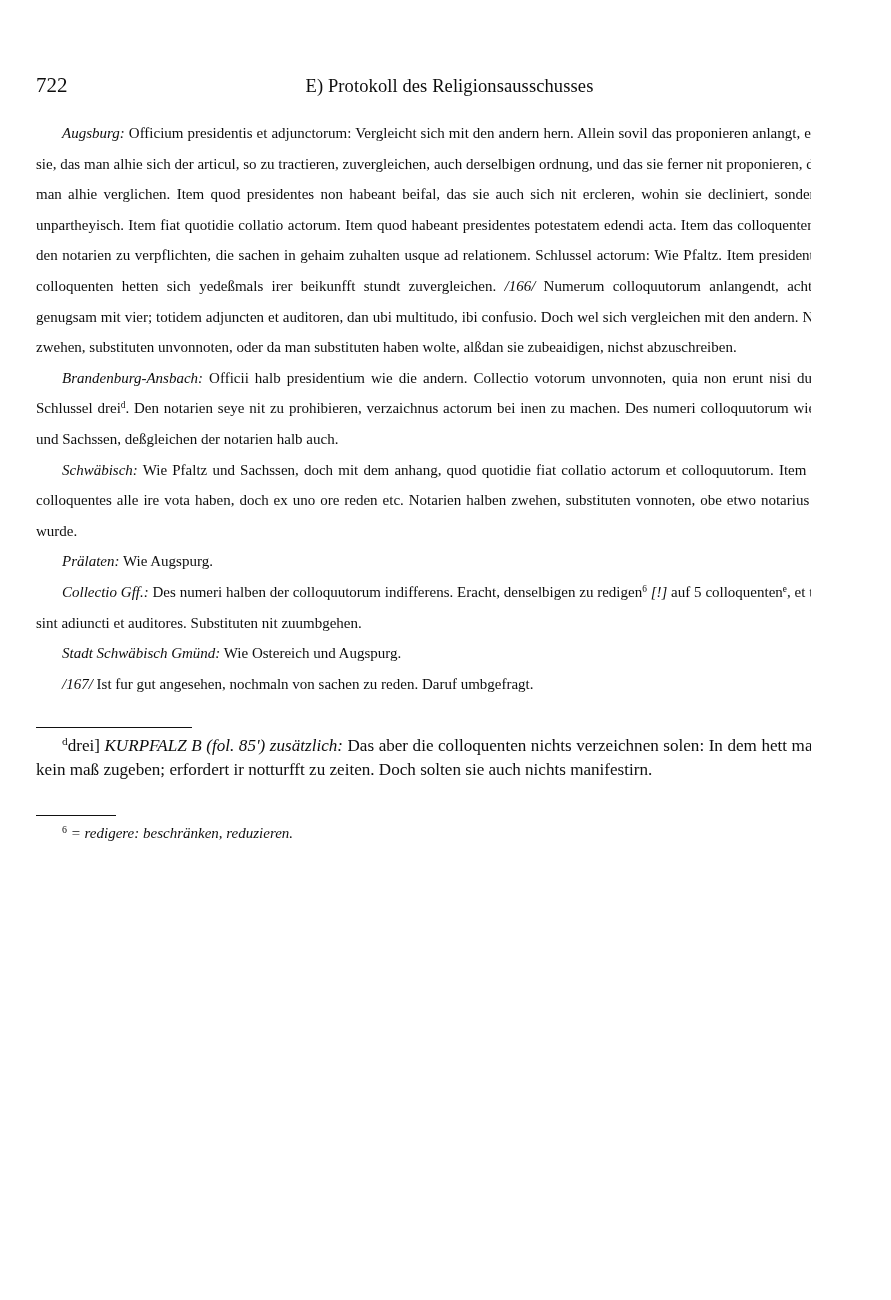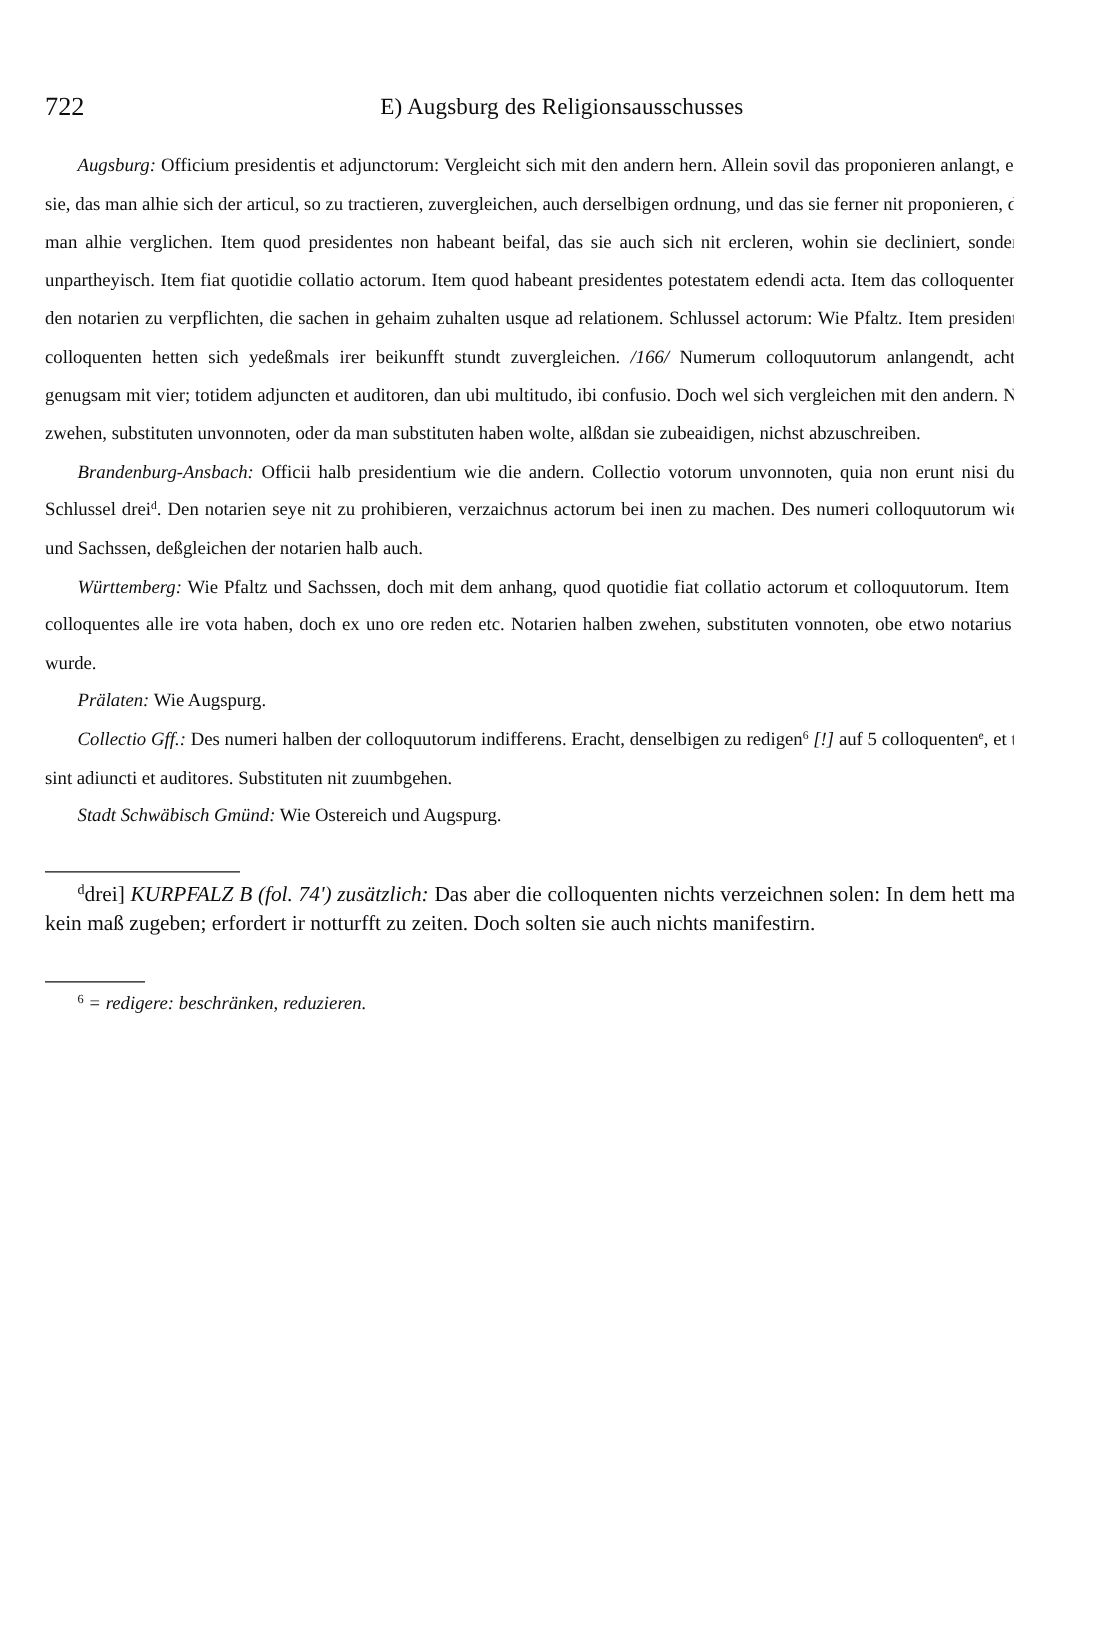--- a/index.html
+++ b/index.html
@@ -131,62 +131,65 @@
   }
 </style>
 </head>
 <body>
 
 <div class="page">
   <div class="content">
 
     <div class="runhead">
       <span class="folio-number">722</span>
-      <span class="runhead-title">E) Augsburg des Religionsausschusses</span>
+      <span class="runhead-title">E) Protokoll des Religionsausschusses</span>
     </div>
 
     <div class="body-text">
 
       <p>
         <span class="lemma">Augsburg:</span><span> Officium presidentis et adjunctorum: Vergleicht sich mit den andern hern. Allein sovil das proponieren anlangt, erachten sie, das man alhie sich der articul, so zu tractieren, zuvergleichen, auch derselbigen ordnung, und das sie ferner nit proponieren, dan wes man alhie verglichen. Item quod presidentes non habeant beifal, das sie auch sich nit ercleren, wohin sie decliniert, sonder seyen unpartheyisch. Item fiat quotidie collatio actorum. Item quod habeant presidentes potestatem edendi acta. Item das colloquenten sambt den notarien zu verpflichten, die sachen in gehaim zuhalten usque ad relationem. Schlussel actorum: Wie Pfaltz. Item presidenten und colloquenten hetten sich yedeßmals irer beikunfft stundt zuvergleichen. </span><span class="folio-mark">/166/</span><span> Numerum colloquutorum anlangendt, achten sie, genugsam mit vier; totidem adjuncten et auditoren, dan ubi multitudo, ibi confusio. Doch wel sich vergleichen mit den andern. Notarien zwehen, substituten unvonnoten, oder da man substituten haben wolte, alßdan sie zubeaidigen, nichst abzuschreiben.</span>
       </p>
 
       <p>
         <span class="lemma">Brandenburg-Ansbach:</span><span> Officii halb presidentium wie die andern. Collectio votorum unvonnoten, quia non erunt nisi duo vota. Schlussel drei</span><sup class="fnmark">d</sup><span>. Den notarien seye nit zu prohibieren, verzaichnus actorum bei inen zu machen. Des numeri colloquutorum wie Pfaltz und Sachssen, deßgleichen der notarien halb auch.</span>
       </p>
 
       <p>
-        <span class="lemma">Württemberg:</span><span> Wie Pfaltz und Sachssen, doch mit dem anhang, quod quotidie fiat collatio actorum et colloquutorum. Item das die colloquentes alle ire vota haben, doch ex uno ore reden etc. Notarien halben zwehen, substituten vonnoten, obe etwo notarius kranck wurde.</span>
+        <span class="lemma">Schwäbisch:</span><span> Wie Pfaltz und Sachssen, doch mit dem anhang, quod quotidie fiat collatio actorum et colloquutorum. Item das die colloquentes alle ire vota haben, doch ex uno ore reden etc. Notarien halben zwehen, substituten vonnoten, obe etwo notarius kranck wurde.</span>
       </p>
 
 
       <p>
         <span class="lemma">Prälaten:</span><span> Wie Augspurg.</span>
       </p>
 
       <p>
         <span class="lemma">Collectio Gff.:</span><span> Des numeri halben der colloquutorum indifferens. Eracht, denselbigen zu redigen</span><sup class="fnmark">6</sup>
         <span class="editorial">[!]</span><span> auf 5 colloquenten</span><sup class="fnmark">e</sup><span>, et totidem sint adiuncti et auditores. Substituten nit zuumbgehen.</span>
       </p>
 
 
       <p>
         <span class="lemma">Stadt Schwäbisch Gmünd:</span><span> Wie Ostereich und Augspurg.</span>
       </p>
 
+      <p>
+        <span class="folio-mark">/167/</span><span> Ist fur gut angesehen, nochmaln von sachen zu reden. Daruf umbgefragt.</span>
+      </p>
 
 
     </div>
 
     <div class="apparatus">
       <hr class="fn-rule wide">
       <div class="fn-block">
 
         <p>
-          <span class="fn-marker">d</span><span>drei]</span><span class="fn-src"> KURPFALZ B (fol. 74') zusätzlich:</span><span> Das aber die colloquenten nichts verzeichnen solen: In dem hett man inen kein maß zugeben; erfordert ir notturfft zu zeiten. Doch solten sie auch nichts manifestirn.</span>
+          <span class="fn-marker">d</span><span>drei]</span><span class="fn-src"> KURPFALZ B (fol. 85') zusätzlich:</span><span> Das aber die colloquenten nichts verzeichnen solen: In dem hett man inen kein maß zugeben; erfordert ir notturfft zu zeiten. Doch solten sie auch nichts manifestirn.</span>
         </p>
 
 
       </div>
 
       <div class="numnote-wrap">
         <hr class="fn-rule narrow">
         <div class="numnote">
           <span class="fn-marker">6</span><span> = redigere: beschränken, reduzieren.</span>
         </div>

